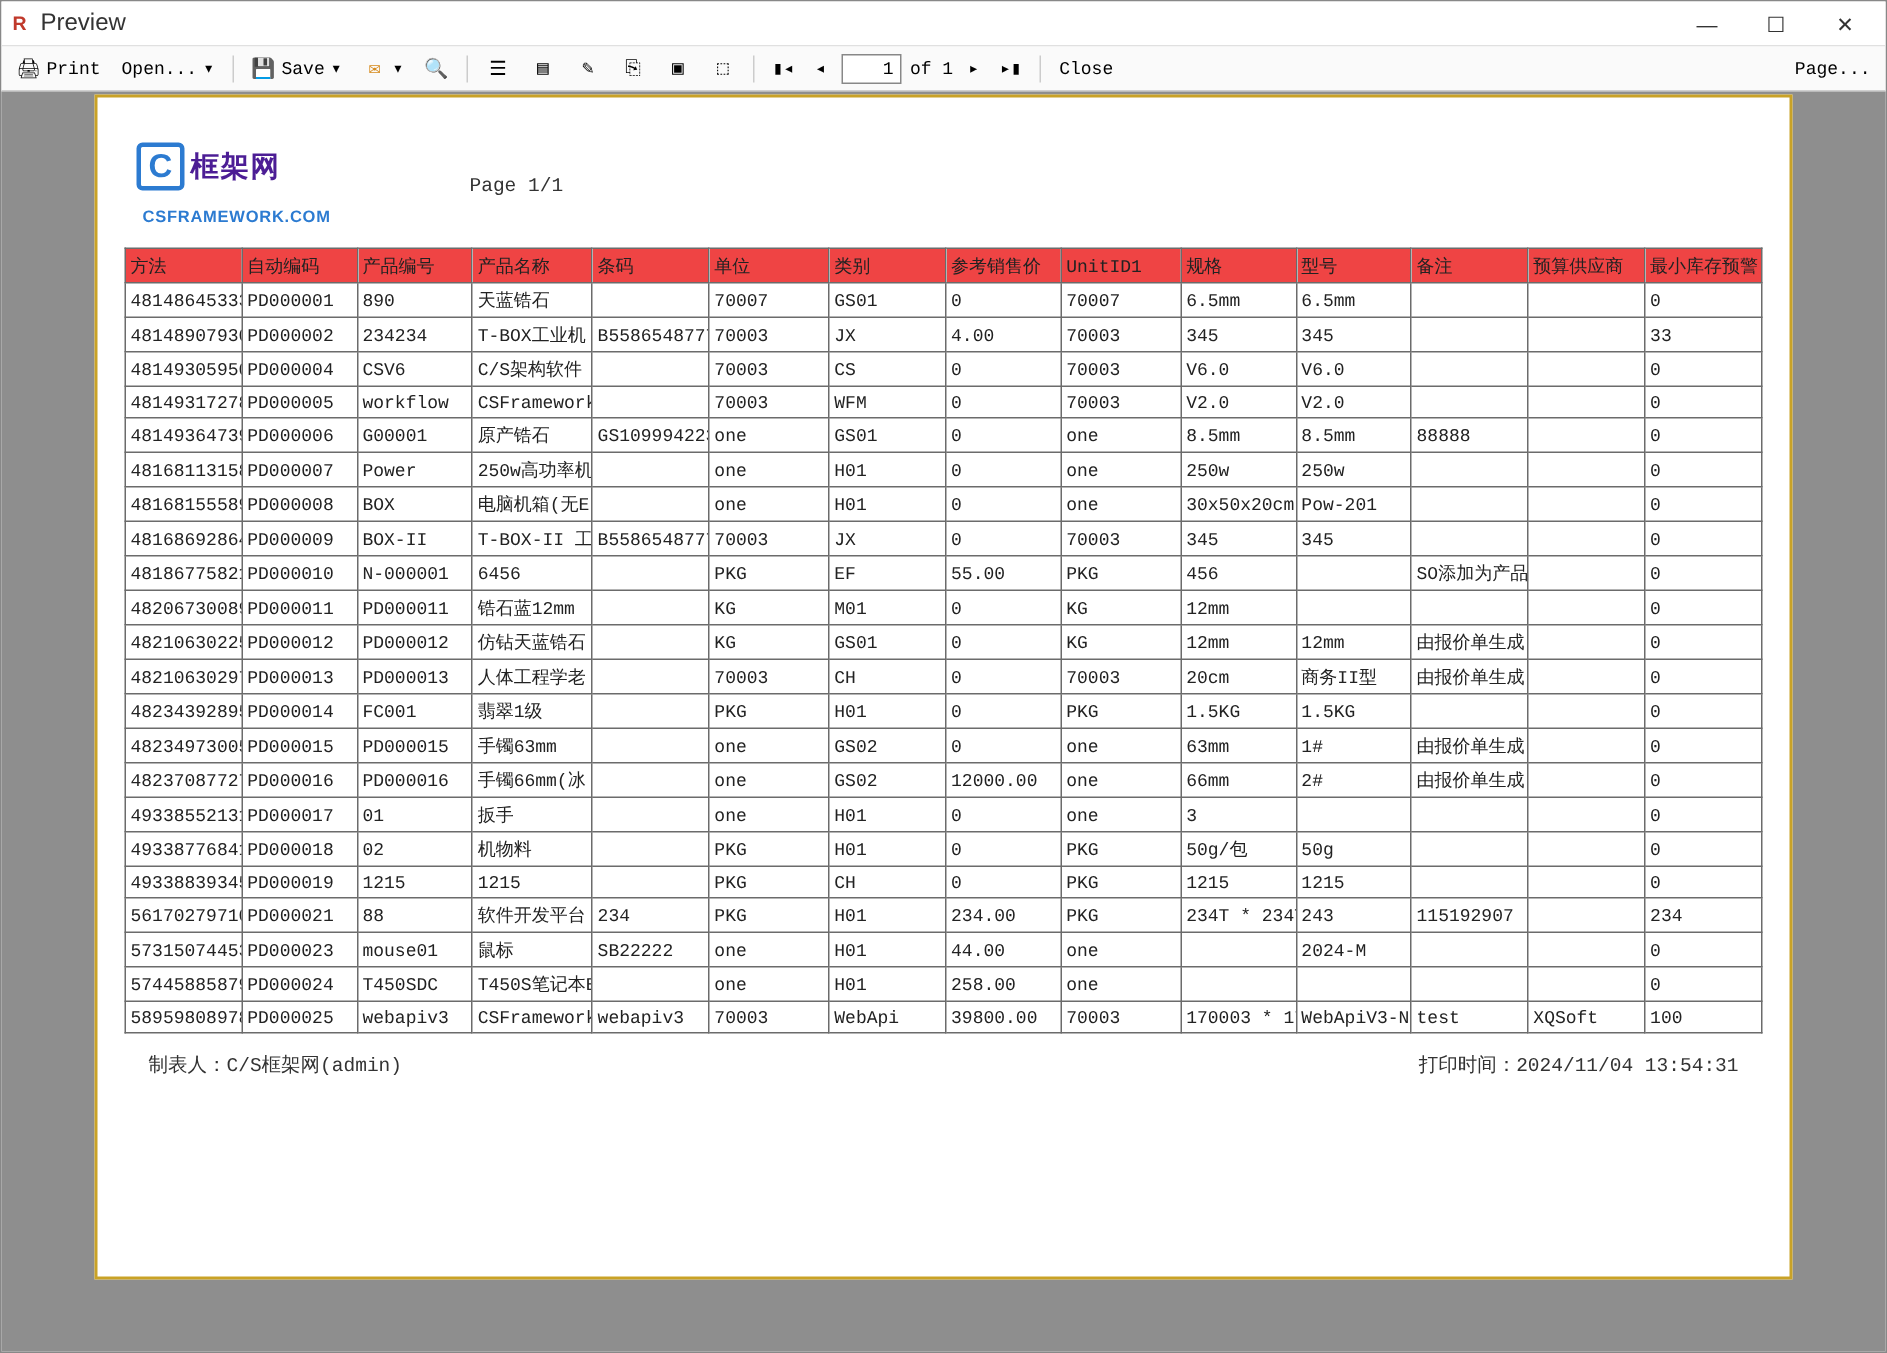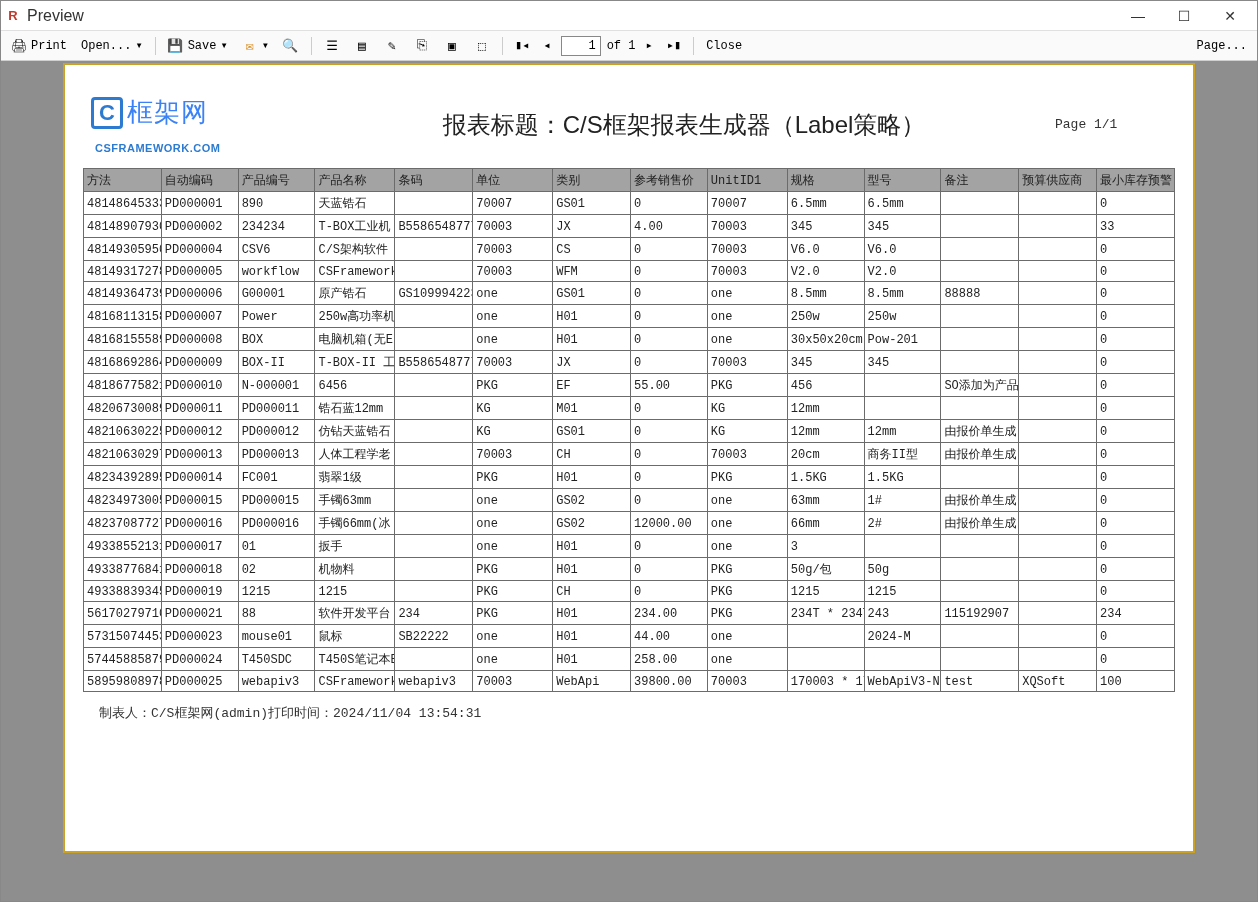--- a/index.html
+++ b/index.html
@@ -91,23 +91,23 @@
 .logo-row { display: flex; align-items: center; gap: 4px; }
 .logo-c {
   width: 32px; height: 32px;
   border: 3px solid #2c7bd1; border-radius: 4px;
   display: inline-flex; align-items: center; justify-content: center;
   color: #2c7bd1; font-weight: bold; font-size: 22px;
   font-family: Arial, sans-serif;
   background: #fff;
 }
 .logo-text {
-  font-size: 26px;
-  font-weight: normal;
-  color: #3b82f6;
+  font-size: 19px;
+  font-weight: bold;
+  color: #4c1d95;
   font-family: "Microsoft YaHei", sans-serif;
   letter-spacing: 1px;
 }
 .logo-url {
   font-size: 11px; font-weight: bold; color: #2c7bd1;
   font-family: Arial, sans-serif;
   margin-left: 4px; margin-top: 12px; letter-spacing: 0.5px;
 }
 .report-title {
   flex: 1;
@@ -134,31 +134,32 @@
 .report-table th, .report-table td {
   border: 1px solid #6b6b6b;
   padding: 3px 2px 2px 3px;
   text-align: left;
   height: 21px;
   overflow: hidden;
   white-space: nowrap;
   vertical-align: middle;
 }
 .report-table th {
-  background: #a3a3a3;
+  background: #ef4444;
   font-weight: normal;
 }
 .col-0{width:74px}.col-1{width:73px}.col-2{width:73px}.col-3{width:76px}
 .col-4{width:74px}.col-5{width:76px}.col-6{width:74px}.col-7{width:73px}
 .col-8{width:76px}.col-9{width:73px}.col-10{width:73px}.col-11{width:74px}
 .col-12{width:74px}.col-13{width:74px}
 .sum-label { text-align: center; }
 
 .report-footer {
   display: flex;
+  justify-content: space-between;
   font-family: "SimSun", "Courier New", monospace;
   font-size: 13px;
   color: #333;
   padding: 12px 16px 0 16px;
 }
 </style>
 </head>
 <body>
 
 <div class="window">
@@ -235,21 +236,20 @@
   <div class="preview-area">
     <div class="paper">
       <div class="report-header">
         <div class="logo-block">
           <div class="logo-row">
             <span class="logo-c">C</span>
             <span class="logo-text">框架网</span>
           </div>
           <span class="logo-url">CSFRAMEWORK.COM</span>
         </div>
-        <div class="report-title">报表标题：C/S框架报表生成器（Label策略）</div>
         <div class="page-info">Page 1/1</div>
       </div>
 
       <table class="report-table">
         <colgroup>
           <col class="col-0">
             <col class="col-1">
             <col class="col-2">
             <col class="col-3">
           <col class="col-4">

